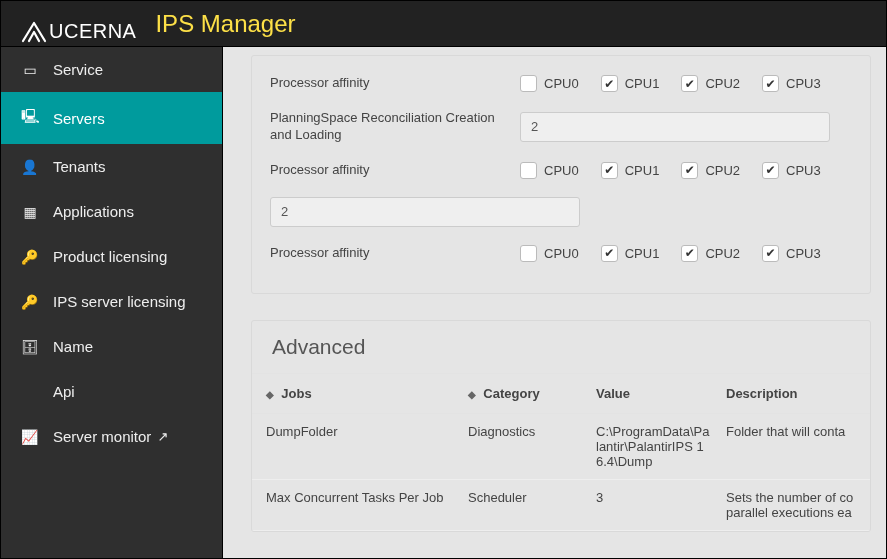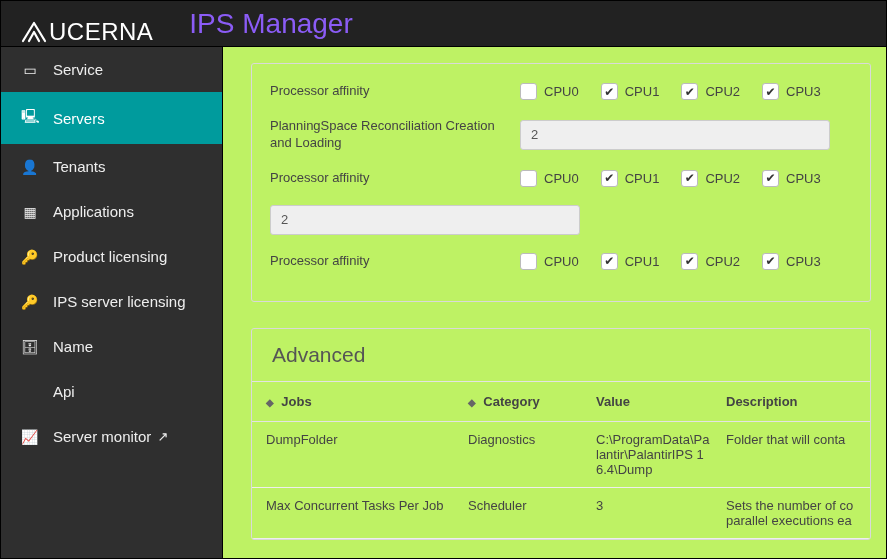--- a/index.html
+++ b/index.html
@@ -16,31 +16,31 @@
     color: #fff;
     height: 46px;
     display: flex;
     align-items: center;
     padding: 0 20px;
     border-bottom: 1px solid #000;
   }
   .logo {
     display: flex;
     align-items: center;
-    font-size: 24px;
+    font-size: 20px;
     font-weight: 400;
     letter-spacing: 0.5px;
     margin-top: 16px;
   }
   .logo svg { margin-right: 2px; }
   .app-title {
-    color: #8b5cf6;
-    font-size: 28px;
+    color: #fde047;
+    font-size: 24px;
     font-weight: 300;
-    margin-left: 36px;
+    margin-left: 19px;
   }
   .layout {
     display: flex;
     height: calc(100% - 46px);
   }
   .sidebar {
     width: 222px;
     background: #2f2f2f;
     color: #fff;
     flex-shrink: 0;
@@ -63,22 +63,22 @@
   .sidebar-item.active {
     background: #009b9d;
     color: #fff;
   }
   .sidebar-item .ext-icon {
     margin-left: 6px;
     font-size: 13px;
   }
   .main {
     flex: 1;
-    background: #bef264;
-    padding: 8px 0 0 28px;
+    background: #e5e5e5;
+    padding: 0 0 0 28px;
     overflow: hidden;
     position: relative;
   }
   .panel {
     border: 1px solid #d9d9d9;
     border-radius: 3px;
     margin: 8px 0 26px 0;
     padding: 10px 18px 22px 18px;
     width: 620px;
   }

